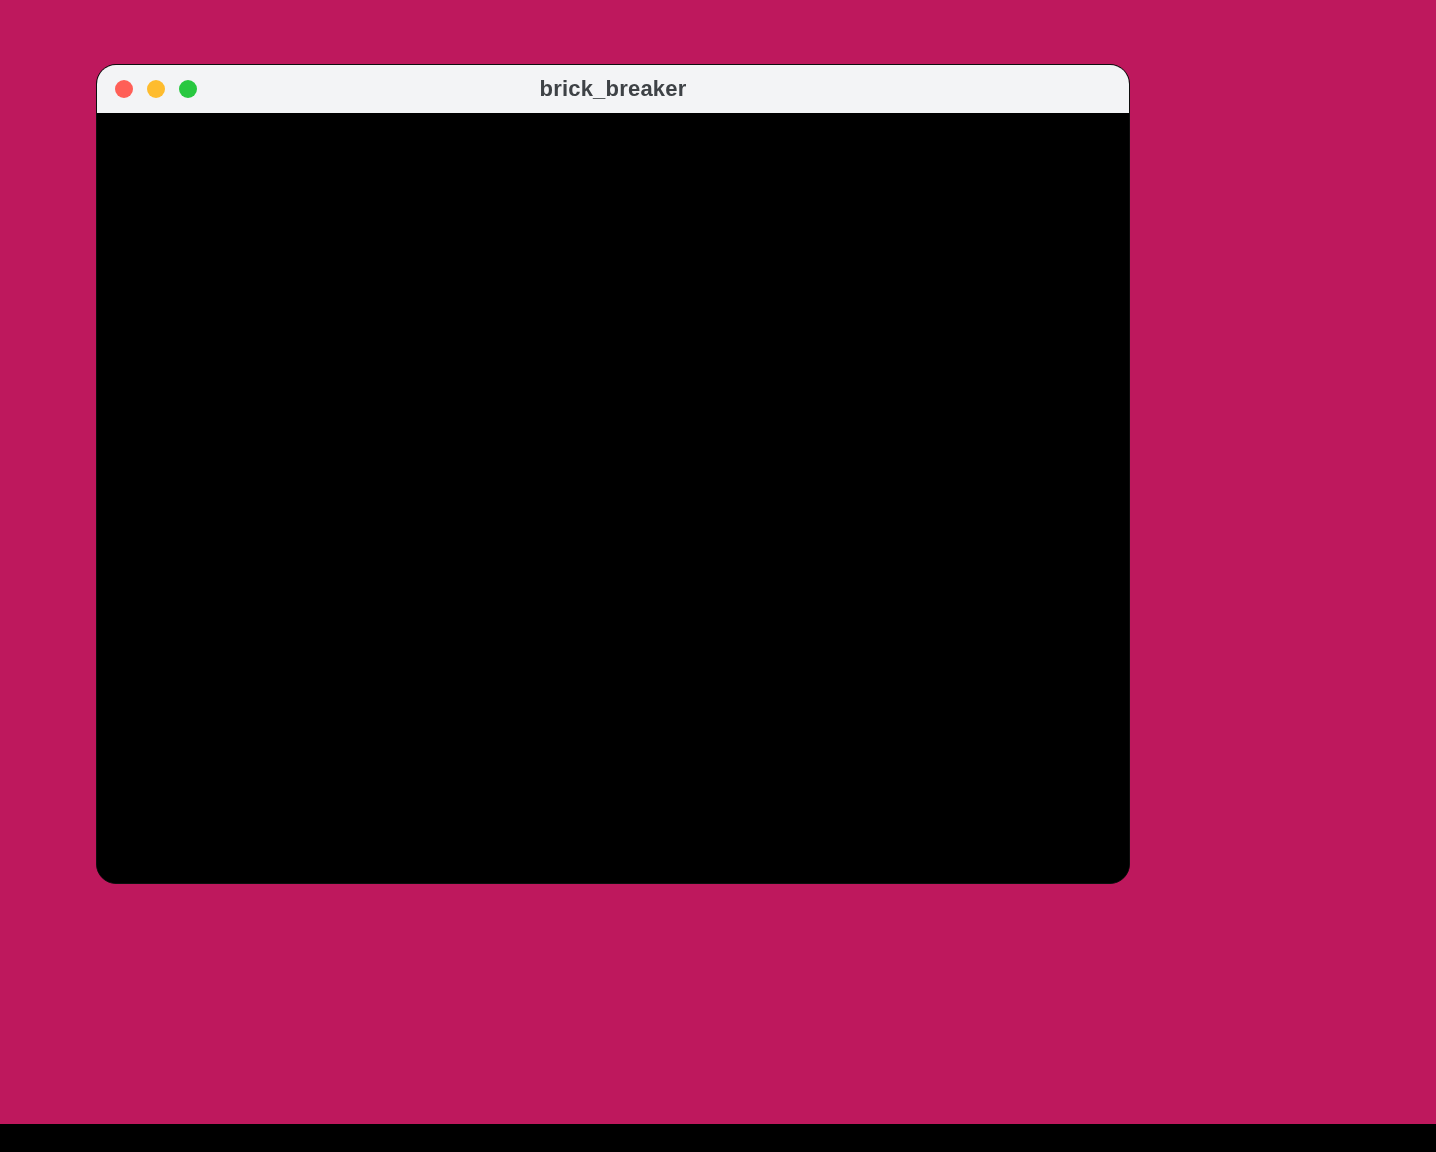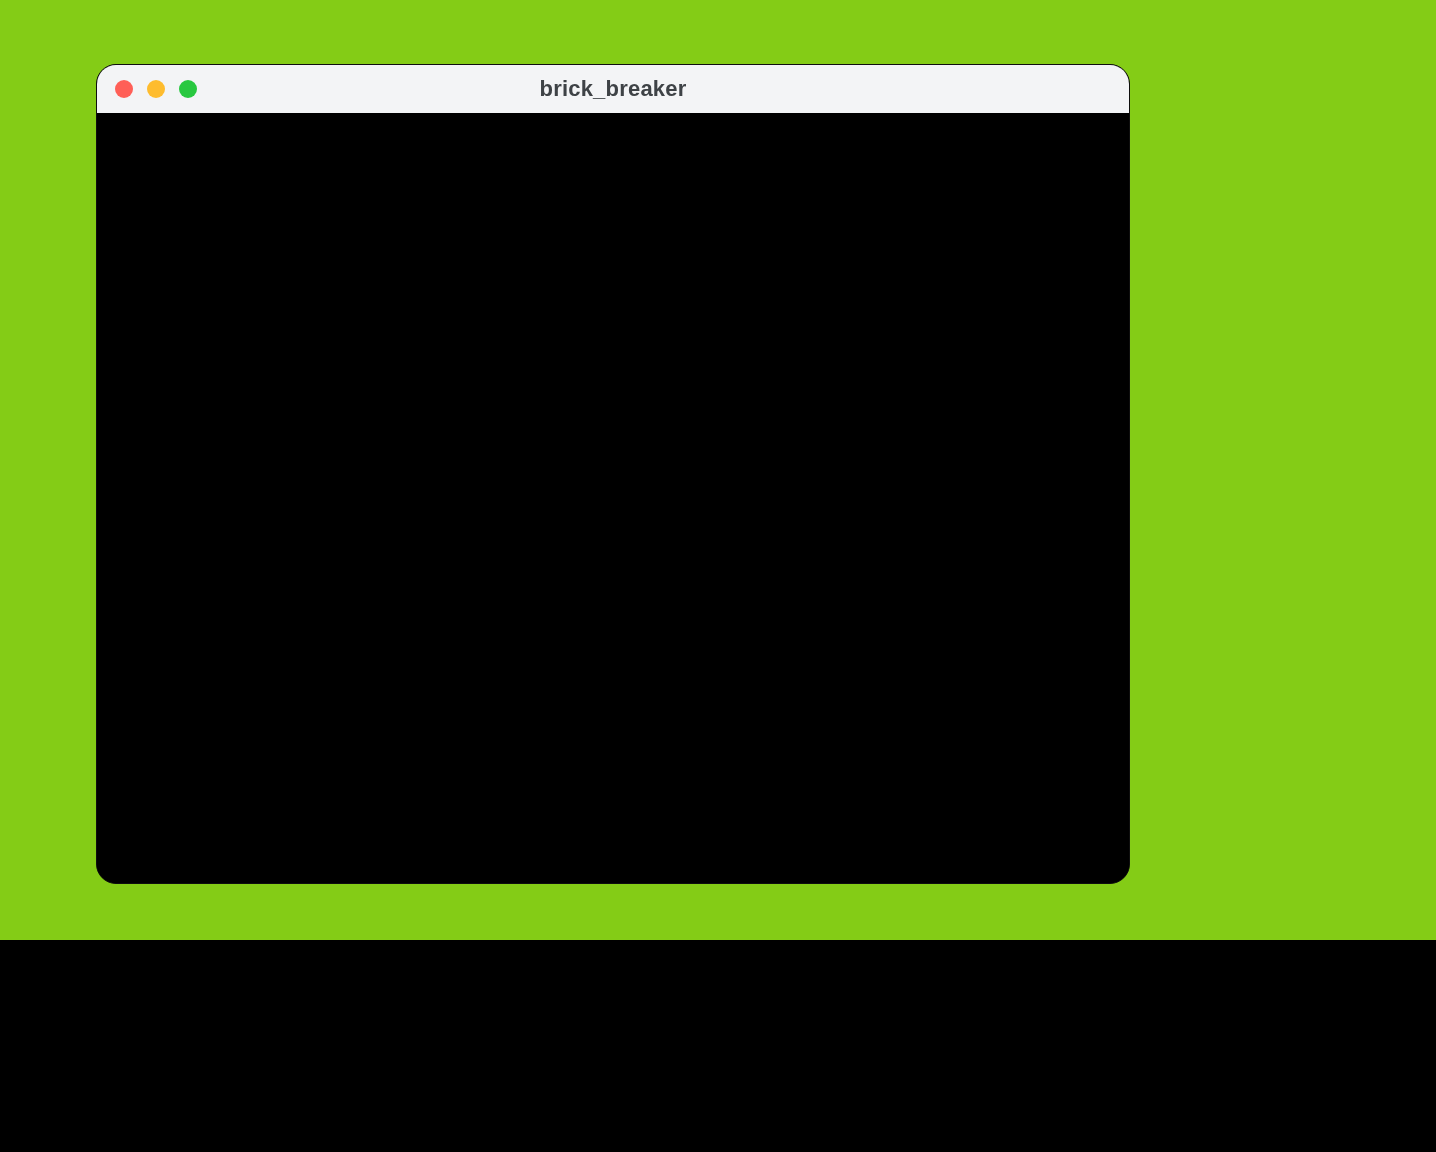--- a/index.html
+++ b/index.html
@@ -12,22 +12,22 @@
       height: 1152px;
       background: #000000;
       font-family: -apple-system, BlinkMacSystemFont, "Segoe UI", Helvetica, Arial, sans-serif;
       overflow: hidden;
     }
     .stage {
       position: absolute;
       left: 0;
       top: 0;
       width: 1436px;
-      height: 940px;
-      background: #84cc16;
+      height: 1124px;
+      background: #be185d;
     }
     .window {
       position: absolute;
       left: 96px;
       top: 64px;
       width: 1034px;
       height: 820px;
       border-radius: 20px;
       overflow: hidden;
       background: #000000;

